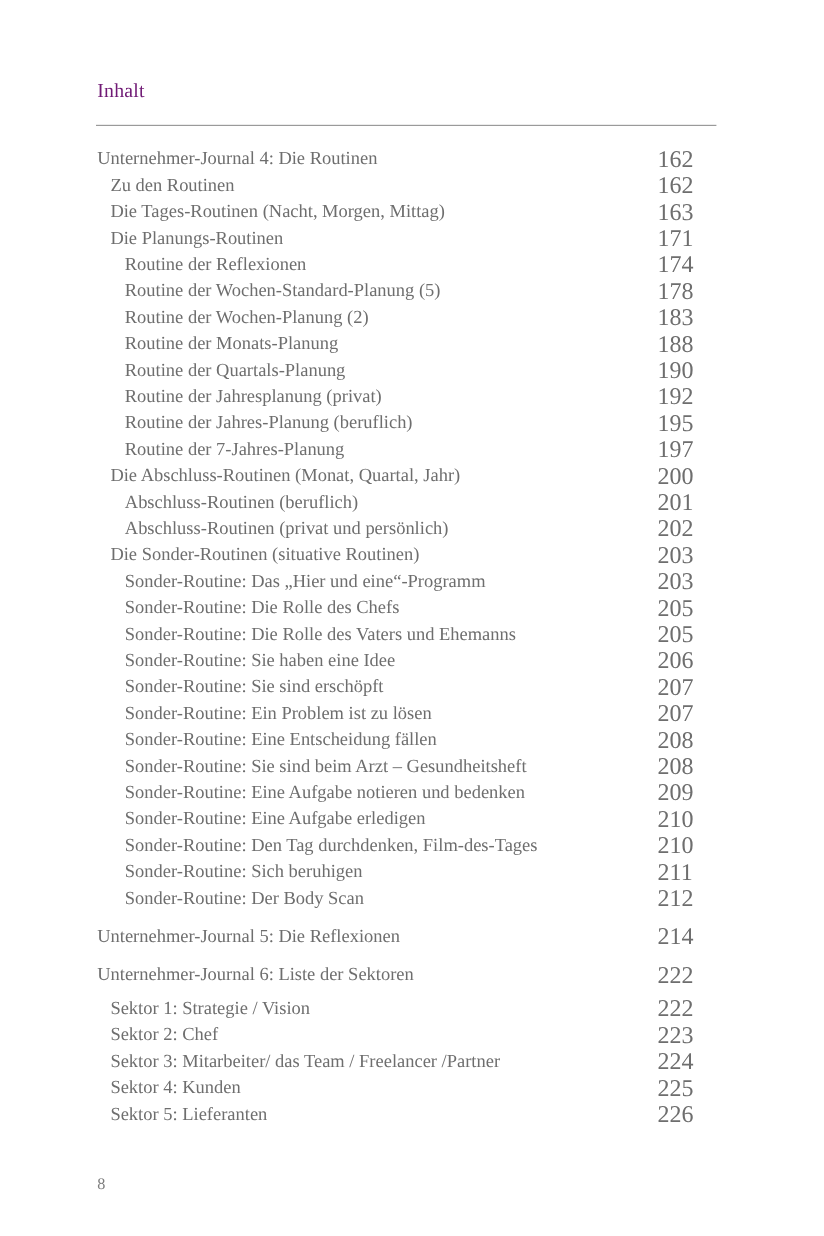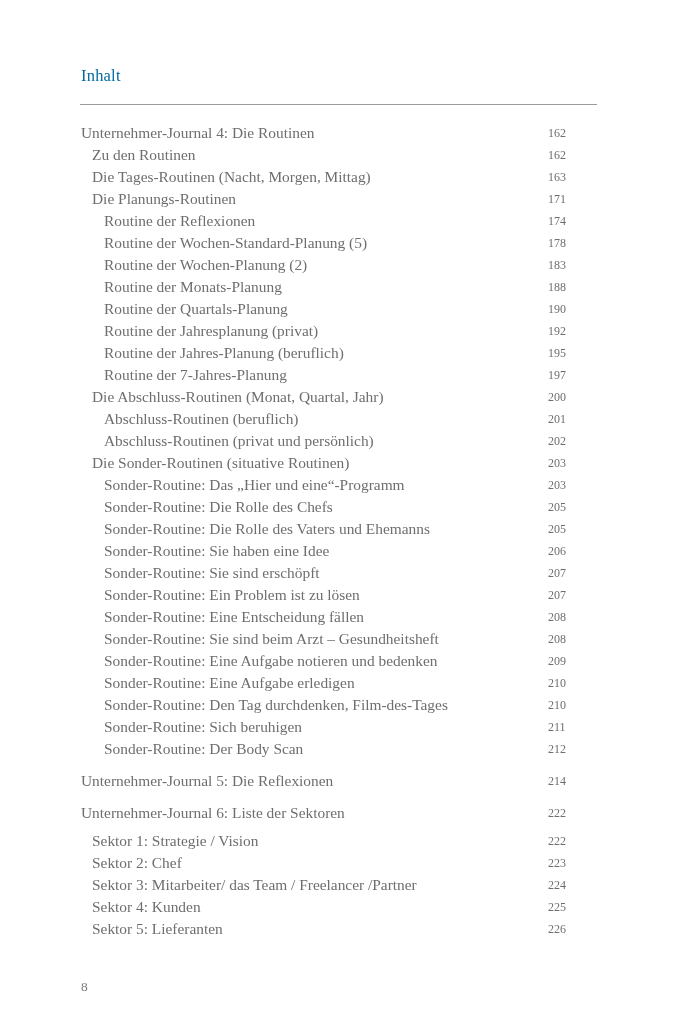--- a/index.html
+++ b/index.html
@@ -22,21 +22,21 @@
     width: 687px;
     height: 1030px;
     box-sizing: border-box;
   }
   .header-title {
     position: absolute;
     left: 81px;
     top: 66px;
     font-size: 16.5px;
     line-height: 20px;
-    color: #0369a1;
+    color: #701a75;
     letter-spacing: 0.2px;
     font-family: Liberation Serif, serif;
   }
   .header-rule {
     position: absolute;
     left: 80px;
     top: 104px;
     width: 517px;
     height: 1px;
     background: #9a9a9a;
@@ -63,21 +63,21 @@
   .entry-title {
     position: absolute;
     top: 0;
     color: #6e6e6e;
   }
   .entry-page {
     position: absolute;
     top: 0;
     left: 548px;
     color: #6e6e6e;
-    font-size: 12px;
+    font-size: 20px;
   }
   .lvl0 .entry-title { left: 81px; }
   .lvl1 .entry-title { left: 92px; text-align: right; }
   .lvl2 .entry-title { left: 104px; }
 
   .footer-page-number {
     position: absolute;
     left: 81px;
     top: 978px;
     font-size: 13.5px;

